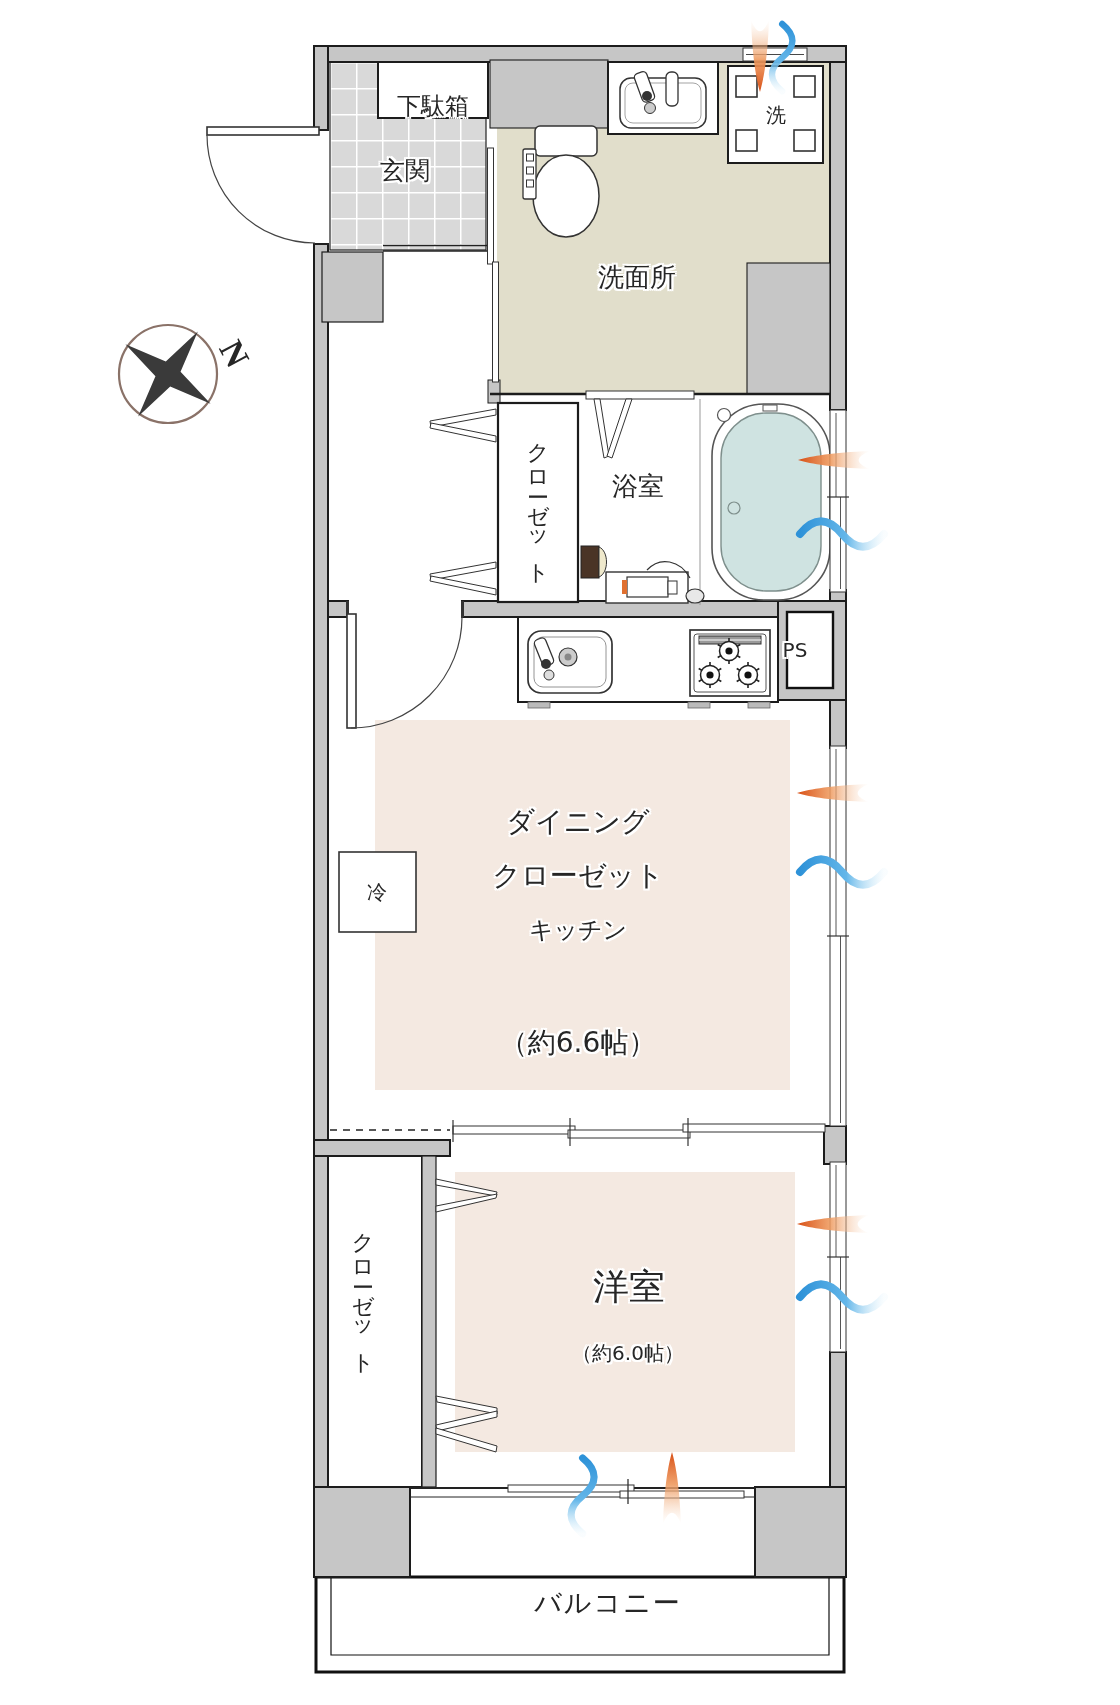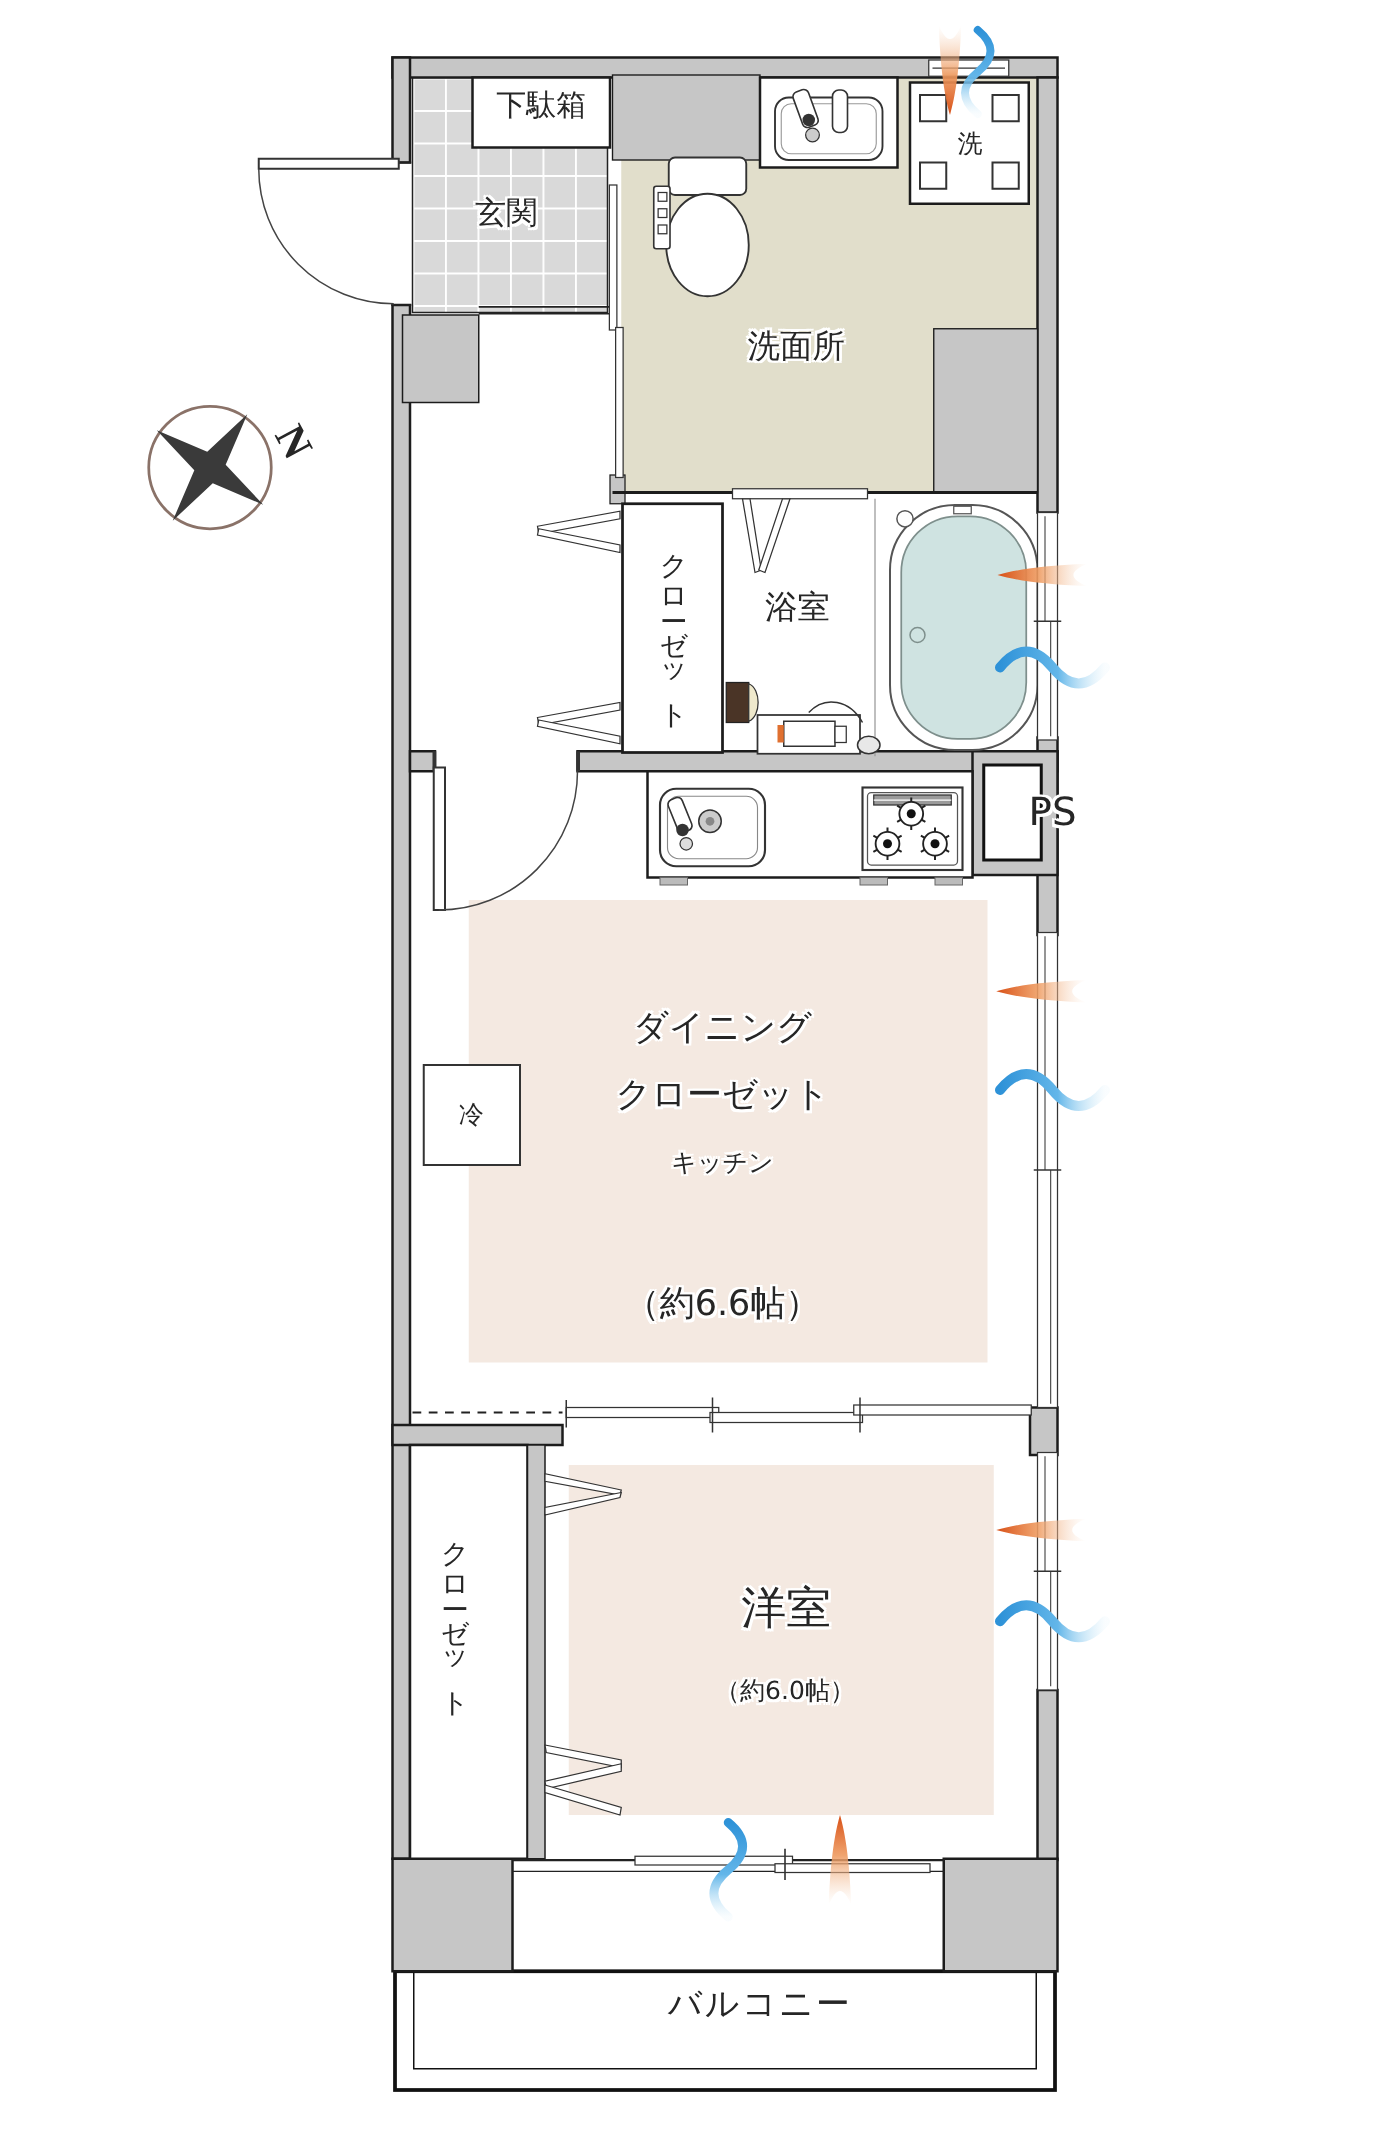--- a/index.html
+++ b/index.html
@@ -266,29 +266,29 @@
   <use href="#flame" xlink:href="#flame" transform="translate(672 1452) rotate(90)"></use>
   <use href="#wave" xlink:href="#wave" transform="translate(588 1458) rotate(90) scale(0.9)"></use>
 
   <g transform="translate(168 374)">
     <circle r="49" fill="#fff" stroke="#8a7268" stroke-width="2.2"></circle>
     <path d="M0 -52 L9 -9 L52 0 L9 9 L0 52 L-9 9 L-52 0 L-9 -9 Z" fill="#3a3a3a" transform="rotate(35)"></path>
   </g>
 </svg>
 
 <div class="lbl" style="left:405px;top:170px;font-size:25px;">玄関</div>
-<div class="lbl" style="left:433px;top:84px;font-size:24px;font-family:Liberation Mono, monospace;">下駄箱</div>
+<div class="lbl" style="left:433px;top:106px;font-size:24px;font-family:Liberation Mono, monospace;">下駄箱</div>
 <div class="lbl" style="left:637px;top:277px;font-size:26px;">洗面所</div>
 <div class="lbl" style="left:776px;top:115px;font-size:20px;">洗</div>
 <div class="lbl v" style="left:538px;top:502px;font-size:22px;">クローゼット</div>
 <div class="lbl" style="left:638px;top:486px;font-size:26px;">浴室</div>
-<div class="lbl" style="left:842px;top:650px;font-size:31px;">PS</div>
+<div class="lbl" style="left:795px;top:650px;font-size:20px;">PS</div>
 <div class="lbl" style="left:578px;top:822px;font-size:28px;">ダイニング</div>
 <div class="lbl" style="left:578px;top:876px;font-size:28px;">クローゼット</div>
-<div class="lbl" style="left:578px;top:930px;font-size:20px;">キッチン</div>
+<div class="lbl" style="left:578px;top:930px;font-size:24px;">キッチン</div>
 <div class="lbl" style="left:578px;top:1043px;font-size:28px;">（約6.6帖）</div>
 <div class="lbl" style="left:377px;top:892px;font-size:20px;">冷</div>
 <div class="lbl v" style="left:363px;top:1292px;font-size:22px;">クローゼット</div>
 <div class="lbl" style="left:629px;top:1287px;font-size:36px;">洋室</div>
 <div class="lbl" style="left:628px;top:1353px;font-size:20px;">（約6.0帖）</div>
 <div class="lbl" style="left:608px;top:1591px;font-size:27px;letter-spacing:2px;margin-top:12px;">バルコニー</div>
 <div class="lbl serif" style="left:234px;top:354px;font-size:34px;transform:translate(-50%,-50%) rotate(62deg);">N</div>
 
 </div>
 

